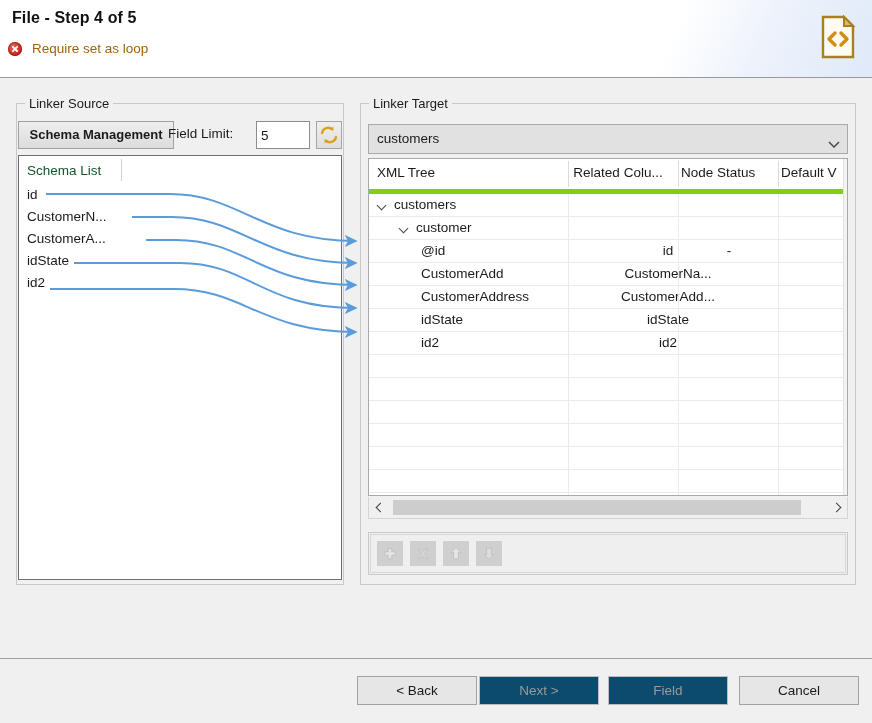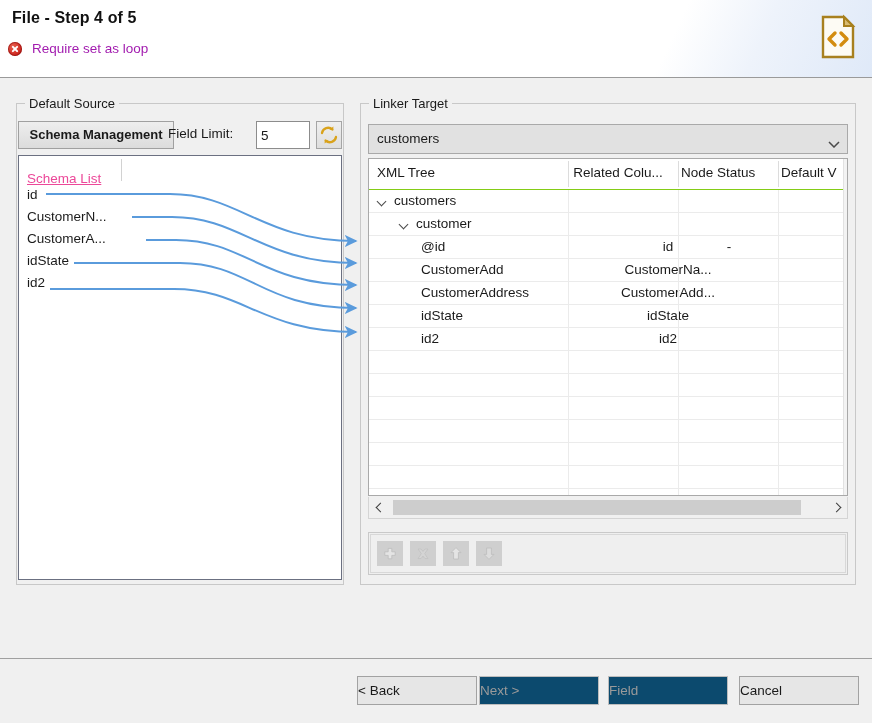--- a/index.html
+++ b/index.html
@@ -68,21 +68,21 @@
     left: 3px; top: 6px;
     width: 8px; height: 2px;
     background: #ffffff;
     border-radius: 1px;
   }
   .err-icon::before { transform: rotate(45deg); }
   .err-icon::after  { transform: rotate(-45deg); }
   .header-msg-text {
     margin-left: 10px;
     font-size: 13.5px;
-    color: #a21caf;
+    color: #a16207;
   }
   .header-icon {
     position: absolute;
     left: 818px; top: 14px;
     width: 40px; height: 46px;
   }
 
   
   .group {
     position: absolute;
@@ -161,24 +161,23 @@
     box-sizing: border-box;
     overflow: hidden;
   }
   .schema-header {
     position: relative;
     height: 28px;
     border-bottom: 0;
   }
   .schema-header .hdr-text {
     position: absolute;
-    left: 8px; top: 15px;
-    font-size: 13.5px;
-    color: #ec4899;
-    text-decoration: underline;
+    left: 8px; top: 7px;
+    font-size: 13.5px;
+    color: #14532d;
   }
   .schema-header .hdr-div {
     position: absolute;
     left: 102px; top: 3px;
     width: 1px; height: 22px;
     background: #d2d2d2;
   }
   .schema-row {
     position: relative;
     height: 22px;
@@ -225,21 +224,21 @@
     width: 480px; height: 338px;
     background: #ffffff;
     border: 1px solid #a9a9a9;
     box-sizing: border-box;
     overflow: hidden;
   }
   .tt-head {
     position: relative;
     height: 30px;
     background: #ffffff;
-    border-bottom: 1px solid #84cc16;
+    border-bottom: 5px solid #84cc16;
   }
   .tt-head .th {
     position: absolute;
     top: 6px;
     font-size: 13.5px;
     color: #1a1a1a;
     white-space: nowrap;
     overflow: hidden;
   }
   .tt-head .vsep {
@@ -376,21 +375,21 @@
     width: 872px; height: 1px;
     background: #a0a0a0;
   }
   .wiz-btn {
     position: absolute;
     top: 676px;
     width: 120px; height: 29px;
     box-sizing: border-box;
     font-family: "Liberation Sans", sans-serif;
     font-size: 13.5px;
-    text-align: left;
+    text-align: center;
     line-height: 27px;
     border: 1px solid #a2a2a2;
   }
   .wiz-btn.enabled {
     background: #e6e6e6;
     color: #1a1a1a;
   }
   .wiz-btn.disabled {
     background: #0c4a6e;
     color: #9a9a9a;
@@ -417,21 +416,21 @@
       <svg width="40" height="46" viewBox="0 0 40 46">
         <path d="M5 3 L26 3 L35 12 L35 43 L5 43 Z" fill="#fdfbf4" stroke="#a8801e" stroke-width="2.4"></path>
         <path d="M26 3 L35 12 L26 12 Z" fill="#d9bb72" stroke="#a8801e" stroke-width="2"></path>
         <path d="M17 19 L11 25 L17 31" fill="none" stroke="#d38c10" stroke-width="3.4" stroke-linecap="round" stroke-linejoin="round"></path>
         <path d="M23 19 L29 25 L23 31" fill="none" stroke="#d38c10" stroke-width="3.4" stroke-linecap="round" stroke-linejoin="round"></path>
       </svg>
     </div>
   </div>
 
   <div class="group" id="group-source">
-    <span class="group-label">Default Source</span>
+    <span class="group-label">Linker Source</span>
   </div>
 
   <div class="btn-3d" id="schema-mgmt-btn">Schema Management</div>
 
   <div id="field-limit-label">Field Limit:</div>
 
   <input id="field-limit-input" type="text" value="5" style="">
 
   <div id="refresh-btn">
     <svg width="24" height="26" viewBox="0 0 24 26">

